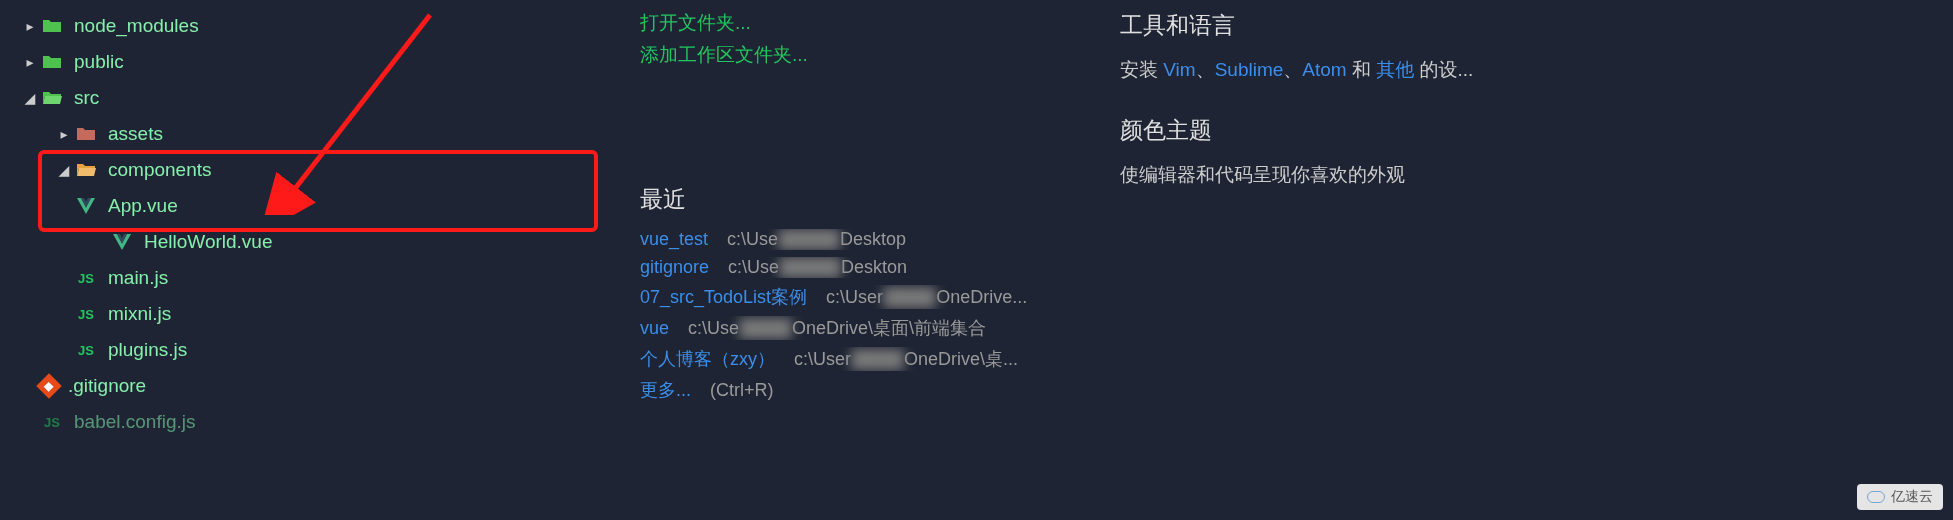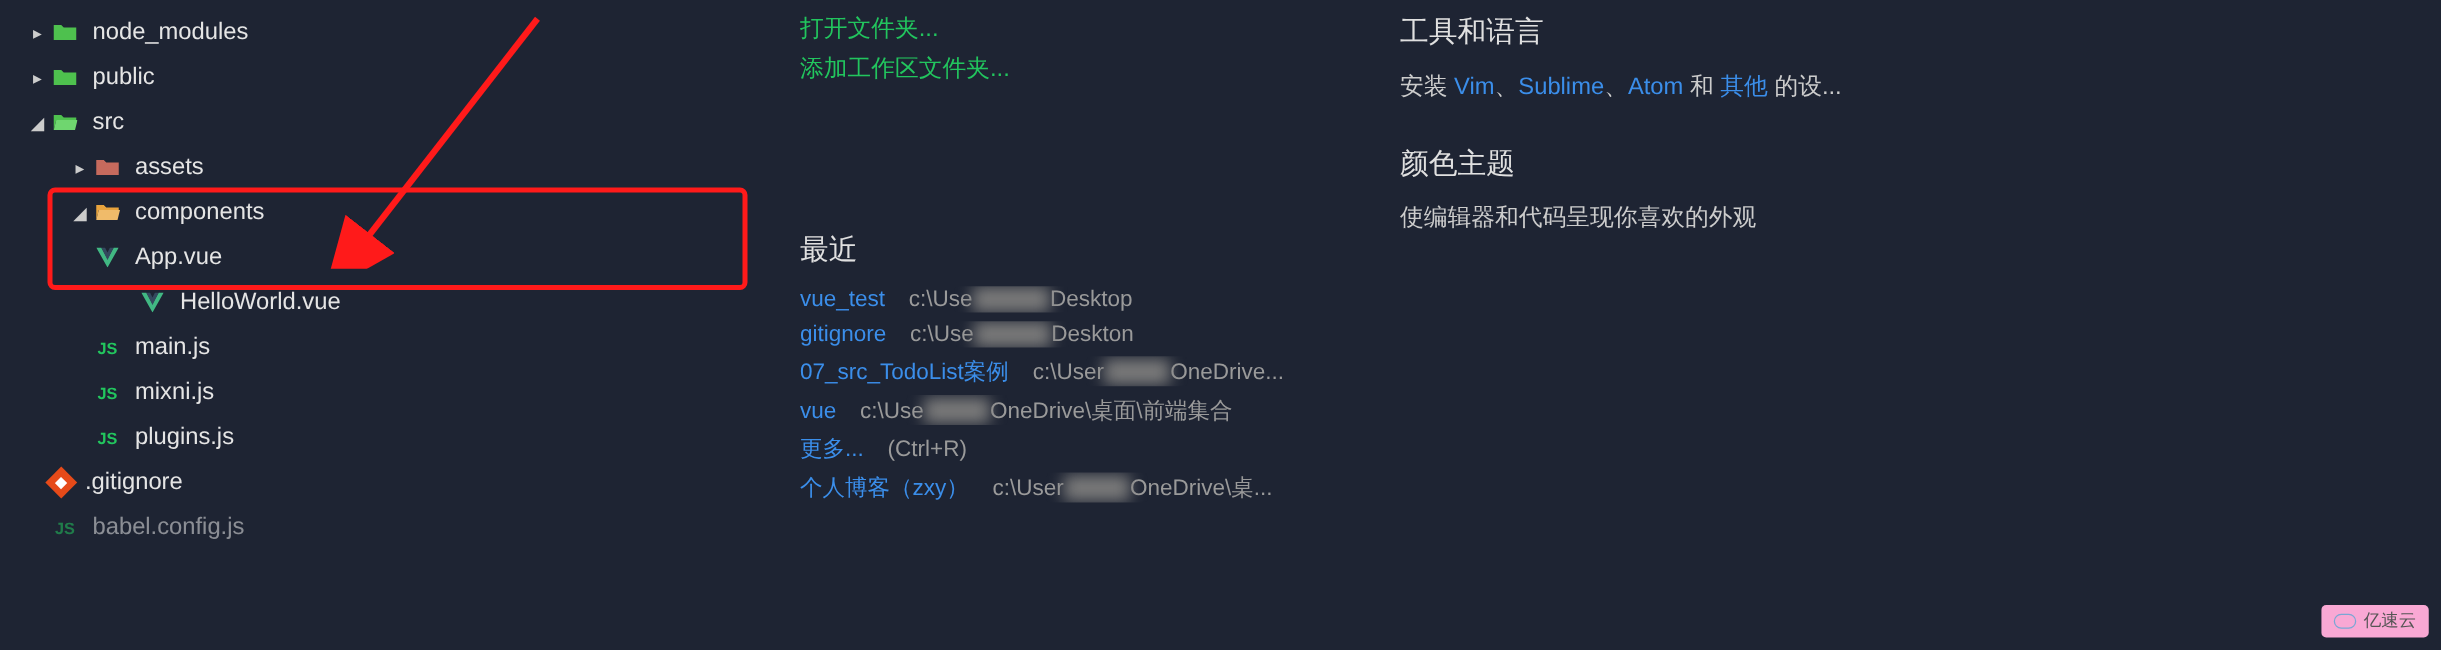--- a/index.html
+++ b/index.html
@@ -48,21 +48,21 @@
       margin-right: 10px;
       font-weight: bold;
       font-size: 14px;
     }
     .folder-green { color: #4ec14e; }
     .folder-orange { color: #e8a33d; }
     .vue-icon { color: #41b883; }
     .js-icon { color: #22c55e; font-size: 13px; }
     .git-icon { background: #e64a19; color: #fff; transform: rotate(45deg); width:18px; height:18px; font-size:12px; }
     .git-icon span { transform: rotate(-45deg); display:inline-block; }
-    .label { color: #e5e5e5; font-size: 19px; }
+    .label { color: #86efac; font-size: 19px; }
     .highlight-box {
       position: absolute;
       border: 4px solid #ff1a1a;
       border-radius: 6px;
       left: 38px;
       top: 150px;
       width: 560px;
       height: 82px;
       pointer-events: none;
     }
@@ -107,21 +107,21 @@
       color: transparent;
       border-radius: 2px;
       padding: 0 4px;
     }
     .body-text { color: #cccccc; font-size: 19px; line-height: 1.6; }
     .body-text .lnk { color: #3b8eea; cursor:pointer; }
     .watermark {
       position: fixed;
       right: 10px;
       bottom: 10px;
-      background: #f9a8d4;
+      background: #e5e5e5;
       color: #555;
       font-size: 14px;
       padding: 4px 10px;
       border-radius: 4px;
       display: flex;
       align-items: center;
       gap: 6px;
     }
     .watermark .wm-icon {
       width: 18px; height: 12px;
@@ -269,26 +269,26 @@
     </div>
     <div class="recent-item">
       <span class="rname">07_src_TodoList案例</span>
       <span class="rpath"><span>c:\User</span><span class="blur">xxxxx</span><span>OneDrive...</span></span>
     </div>
     <div class="recent-item">
       <span class="rname">vue</span>
       <span class="rpath"><span>c:\Use</span><span class="blur">xxxxx</span><span>OneDrive\桌面\前端集合</span></span>
     </div>
     <div class="recent-item">
+      <span class="rname">个人博客（zxy）</span>
+      <span class="rpath"><span>c:\User</span><span class="blur">xxxxx</span><span>OneDrive\桌...</span></span>
+    </div>
+    <div class="recent-item">
       <span class="rname">更多...</span>
       <span class="rpath">(Ctrl+R)</span>
-    </div>
-    <div class="recent-item">
-      <span class="rname">个人博客（zxy）</span>
-      <span class="rpath"><span>c:\User</span><span class="blur">xxxxx</span><span>OneDrive\桌...</span></span>
     </div>
   </div>
 
   <div class="col col-right">
     <div class="section-title first">工具和语言</div>
 
     <div class="body-text">
       <span>安装 </span><span class="lnk">Vim</span>、<span class="lnk">Sublime</span>、<span class="lnk">Atom</span><span> 和 </span><span class="lnk">其他</span><span> 的设...</span>
     </div>
 

